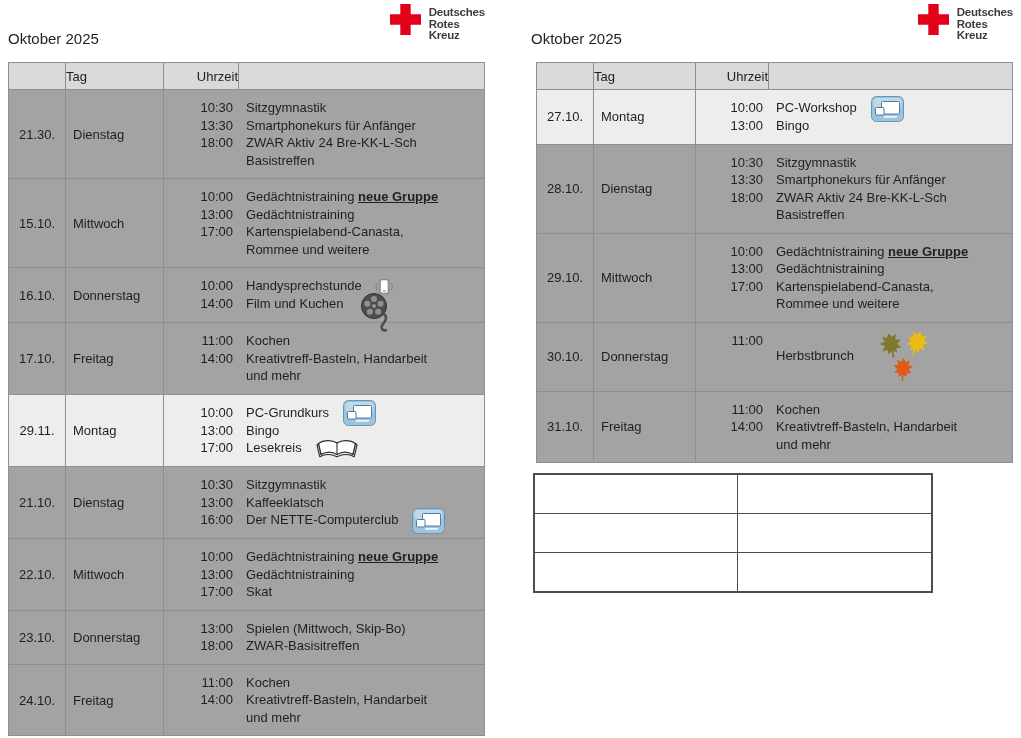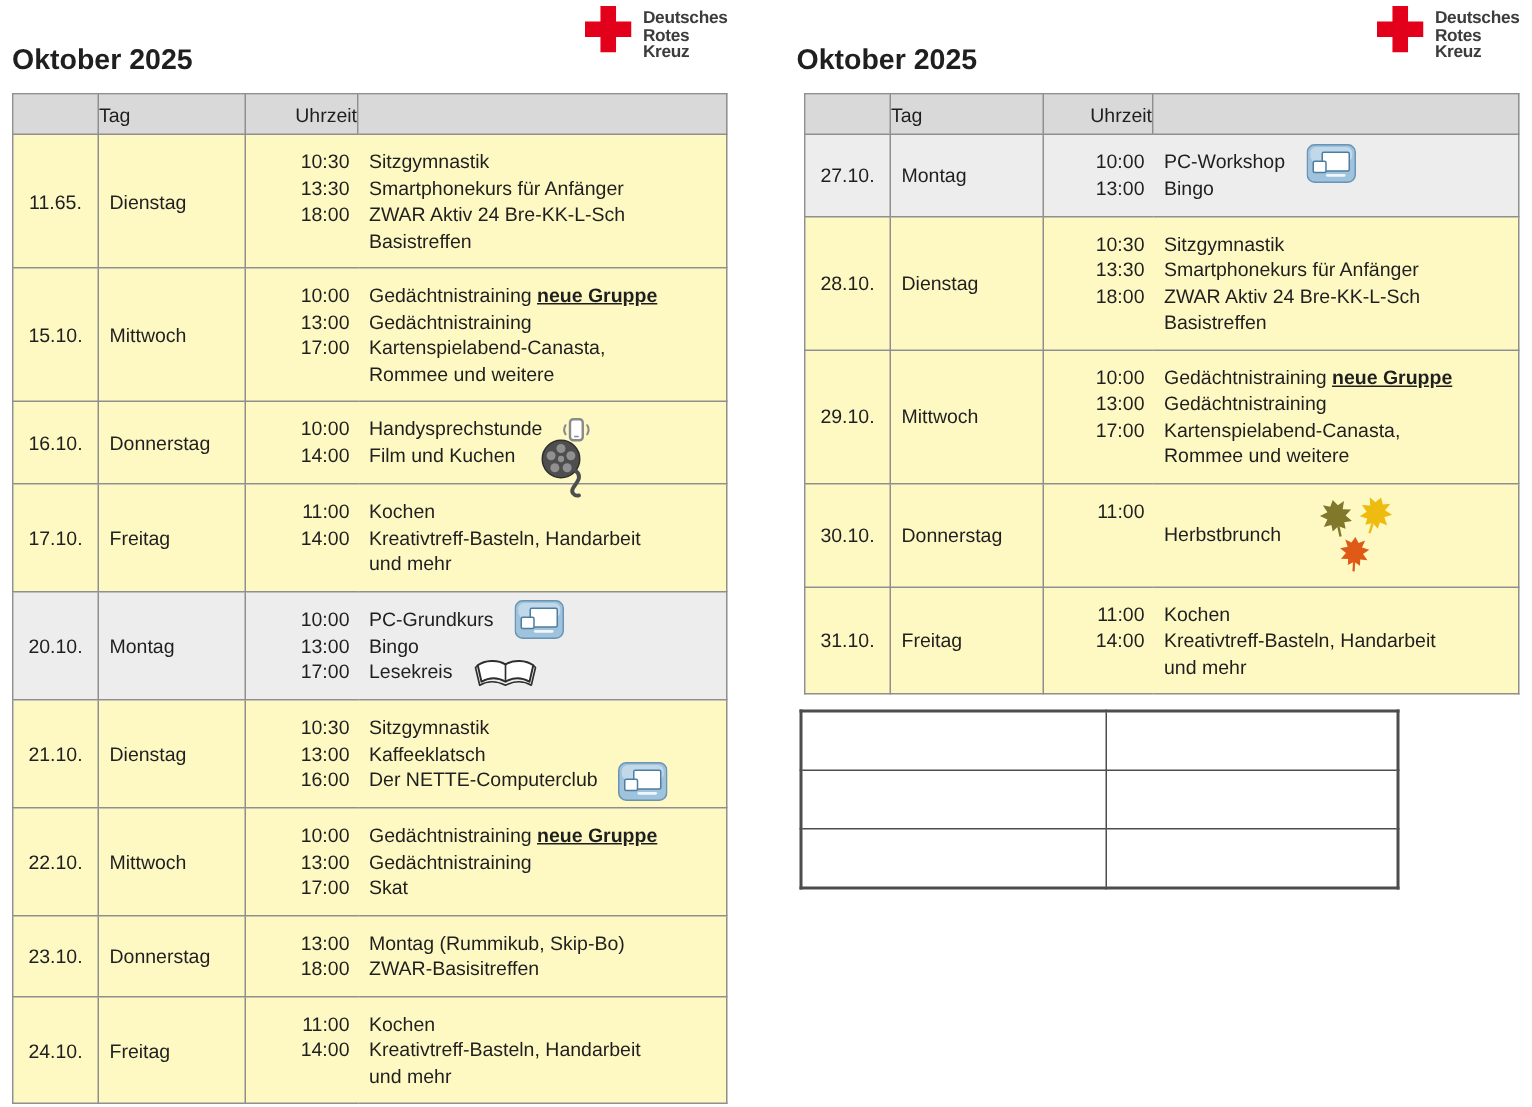--- a/index.html
+++ b/index.html
@@ -2,35 +2,35 @@
 <html style="--header-bg: #d9d9d9; --hl-bg: #ededed; --grid: #8f8f8f; --bday-border: #4d4d4d; --cross: #e2001a; --text: #1f1f1f;"><head>
 <meta charset="utf-8">
 <style>
   html,body{margin:0;padding:0;background:#fff;}
   .page{position:relative;width:1021px;height:738px;background:#fff;overflow:hidden;
         font-family:"Liberation Sans",sans-serif;color:var(--text,#1f1f1f);}
   .panel{position:absolute;top:0;}
   #left-panel{left:8px;width:477px;}
   #right-panel{left:531px;width:482px;}
   .panel-head{position:relative;height:62px;}
-  .month-title{position:absolute;left:0;top:30px;margin:0;font-size:19px;font-weight:700;}
+  .month-title{position:absolute;left:0;top:30px;margin:0;font-size:15px;font-weight:400;}
   .drk-logo{position:absolute;right:0;top:4px;display:flex;gap:8px;align-items:flex-start;}
   .logo-text{font-weight:700;font-size:11.5px;line-height:11.5px;color:#3c3c3c;padding-top:3px;letter-spacing:-0.2px;}
   .logo-text span{display:block;}
 
   table.sched{border-collapse:collapse;table-layout:fixed;font-size:13px;}
   .t-left{width:477px;}
   .t-right{width:477px;margin-left:5px;}
   .t-left col.cg1{width:57px}.t-left col.cg2{width:98px}.t-left col.cg3{width:75px}
   .t-right col.cg1{width:57px}.t-right col.cg2{width:102px}.t-right col.cg3{width:73px}
   .sched th,.sched td{border:1px solid var(--grid,#8f8f8f);}
   .sched thead th{background:var(--header-bg,#d9d9d9);height:26px;font-weight:400;font-size:13px;padding:0;}
   .th-day{text-align:left;padding-left:7px;}
   .th-time{text-align:right;padding-right:6px;margin-top:26px;}
-  .sched td{vertical-align:middle;background:#fef9c3;}
+  .sched td{vertical-align:middle;background:#a3a3a3;}
   tr.hl td{background:var(--hl-bg,#ededed);}
   .c-date{text-align:center;}
   .c-day{padding-left:7px;}
   .c-events{padding:9px 0;background-image:linear-gradient(var(--grid,#8f8f8f),var(--grid,#8f8f8f));
             background-repeat:no-repeat;background-size:1px 100%;}
   .t-left .c-events{background-position:75px 0;}
   .t-right .c-events{background-position:73px 0;}
   .event-line{display:flex;line-height:17.5px;}
   .ev-time{flex:none;width:75px;box-sizing:border-box;text-align:right;padding-right:6px;}
   .t-right .ev-time{width:73px;}
@@ -81,21 +81,21 @@
       <thead>
         <tr>
           <th class="th-empty"></th>
           <th class="th-day">Tag</th>
           <th class="th-time">Uhrzeit</th>
           <th></th>
         </tr>
       </thead>
       <tbody>
           <tr>
-            <td class="c-date">11.65.</td>
+            <td class="c-date">21.30.</td>
             <td class="c-day">Dienstag</td>
             <td class="c-events" colspan="2">
               <div class="event-line">
                 <div class="ev-time">10:30</div>
                 <div class="ev-text">
                   <div class="ev-ln">Sitzgymnastik</div>
                 </div>
               </div>
               <div class="event-line">
                 <div class="ev-time">13:30</div>
@@ -186,21 +186,21 @@
               <div class="event-line">
                 <div class="ev-time">14:00</div>
                 <div class="ev-text">
                   <div class="ev-ln">Kreativtreff-Basteln, Handarbeit</div>
                   <div class="ev-ln">und mehr</div>
                 </div>
               </div>
             </td>
           </tr>
           <tr class="hl">
-            <td class="c-date">20.10.</td>
+            <td class="c-date">29.11.</td>
             <td class="c-day">Montag</td>
             <td class="c-events" colspan="2">
               <div class="event-line">
                 <div class="ev-time">10:00</div>
                 <div class="ev-text">
                   <div class="ev-ln">PC-Grundkurs<span class="icon i-computer-icon">
                       <svg width="33" height="26" viewBox="0 0 33 26">
                         <rect x="0.5" y="0.5" width="32" height="25" rx="5" fill="#9fc3dc" stroke="#6894b5"></rect>
                         <rect x="2.5" y="2" width="28" height="10" rx="4" fill="#ffffff" opacity="0.35"></rect>
                         <rect x="10.5" y="5.5" width="18" height="12.5" rx="1" fill="#ffffff" stroke="#4d7da0"></rect>
@@ -286,21 +286,21 @@
               </div>
             </td>
           </tr>
           <tr>
             <td class="c-date">23.10.</td>
             <td class="c-day">Donnerstag</td>
             <td class="c-events" colspan="2">
               <div class="event-line">
                 <div class="ev-time">13:00</div>
                 <div class="ev-text">
-                  <div class="ev-ln">Montag (Rummikub, Skip-Bo)</div>
+                  <div class="ev-ln">Spielen (Mittwoch, Skip-Bo)</div>
                 </div>
               </div>
               <div class="event-line">
                 <div class="ev-time">18:00</div>
                 <div class="ev-text">
                   <div class="ev-ln">ZWAR-Basisitreffen</div>
                 </div>
               </div>
             </td>
           </tr>

